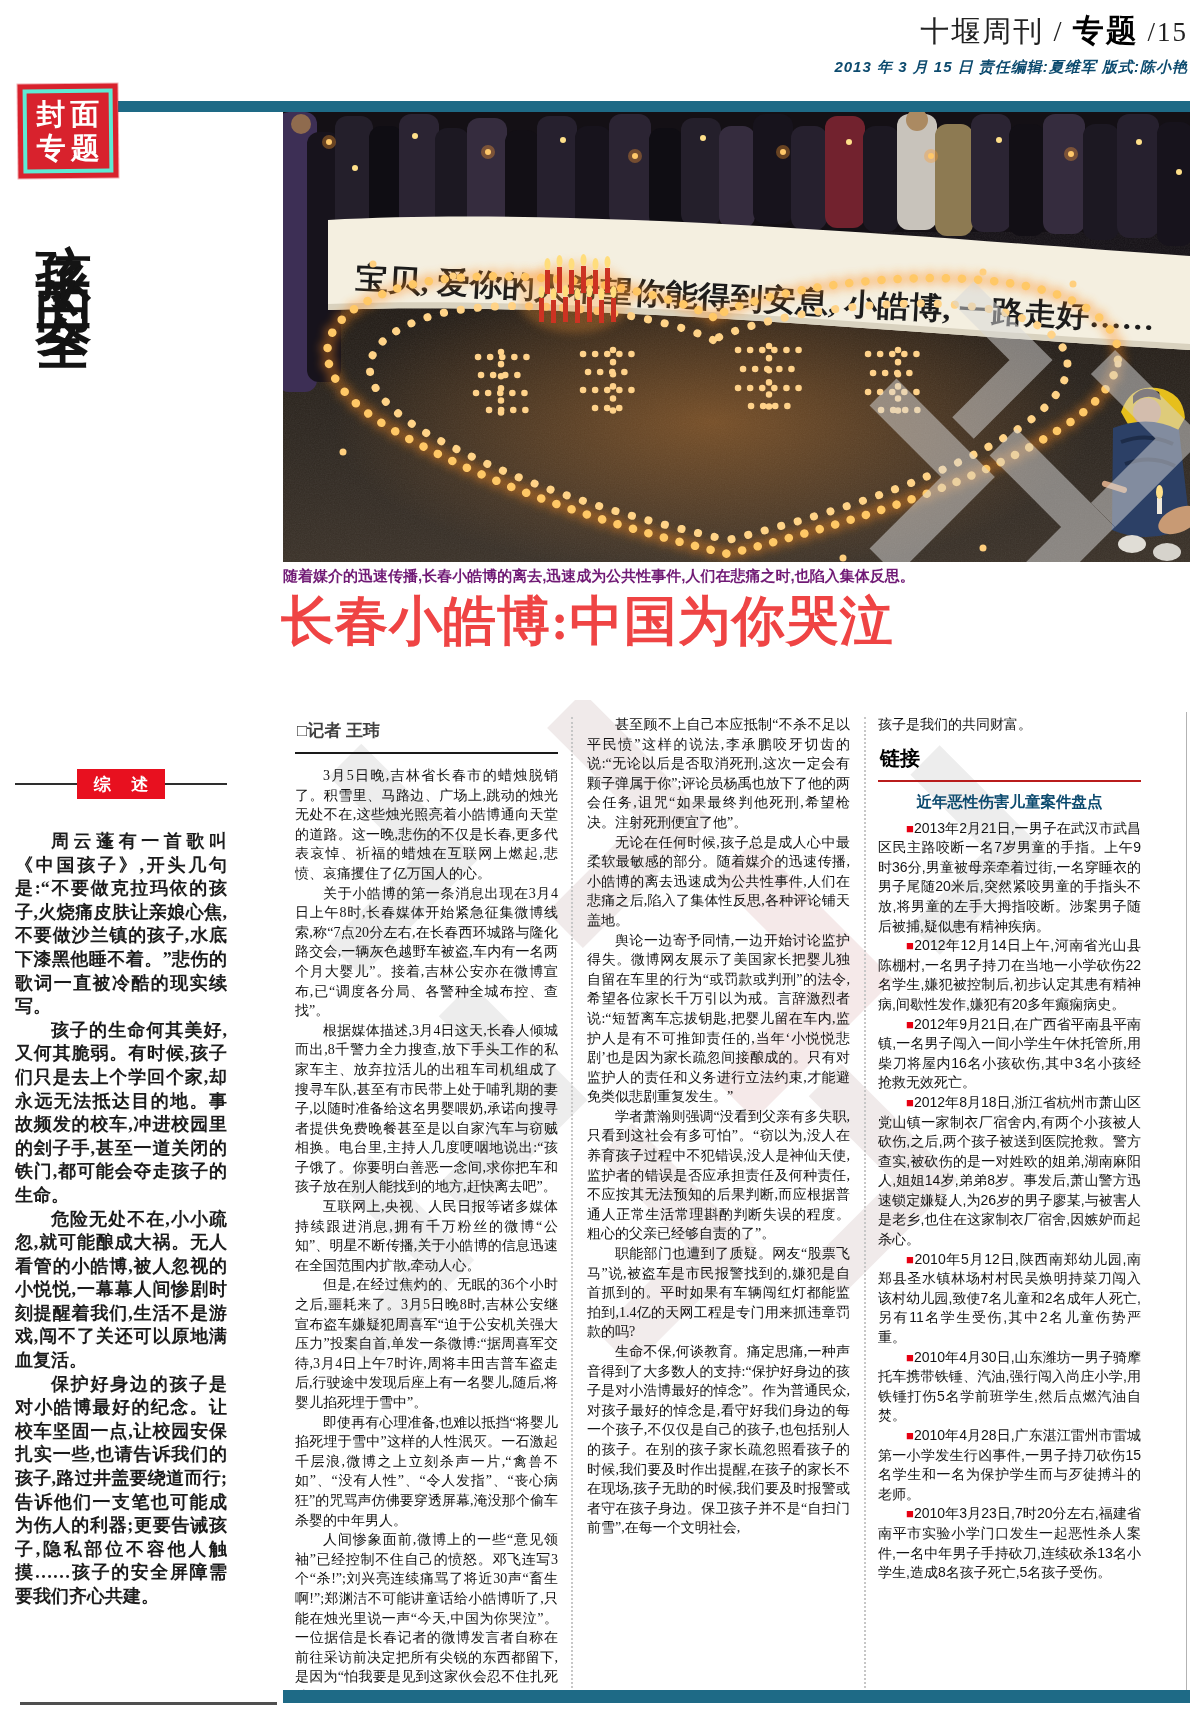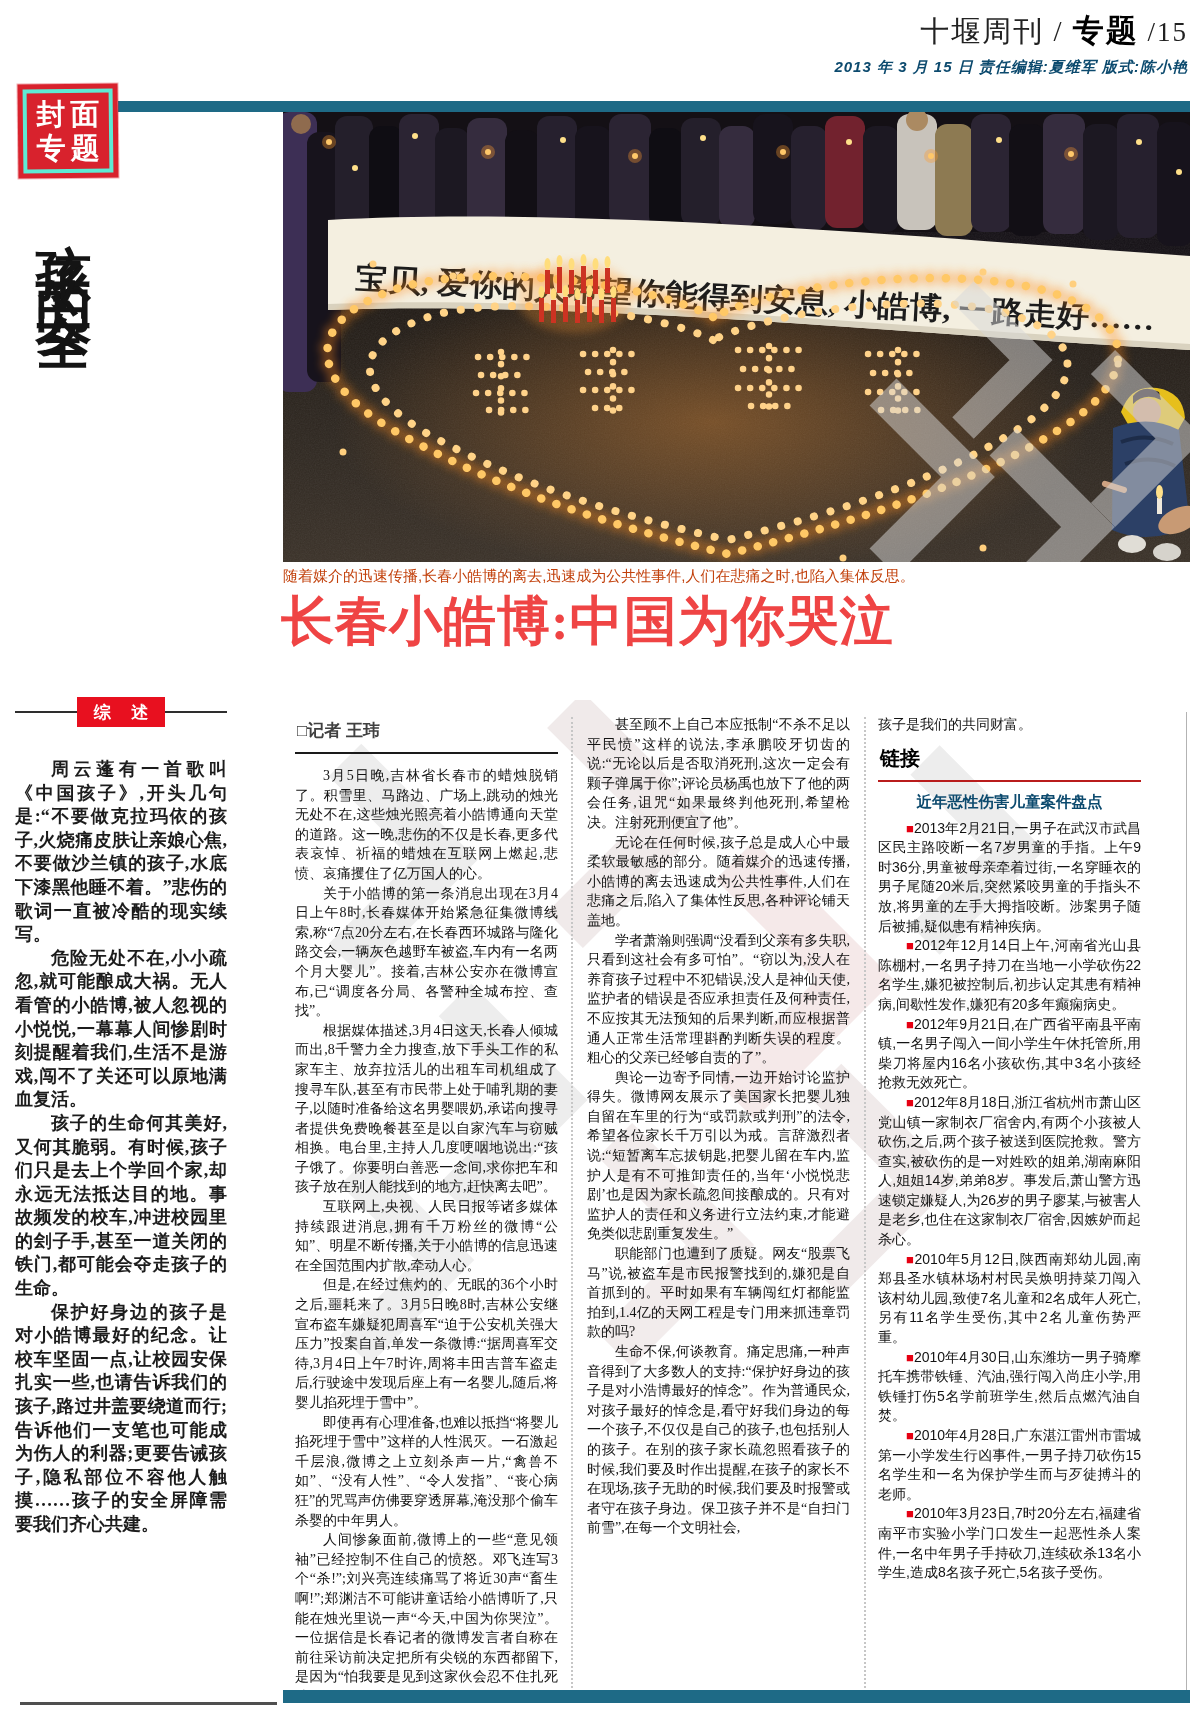--- a/index.html
+++ b/index.html
@@ -25,26 +25,26 @@
          text-indent:5px;}
   .rule-teal-top{position:absolute;left:118px;top:101px;width:1072px;height:11px;background:#1e6a86;z-index:2;}
 
   
   .vtitle{position:absolute;left:26px;top:198px;writing-mode:vertical-rl;
           font-size:56px;letter-spacing:18px;font-weight:600;color:#141414;z-index:2;}
 
   
   .photo{position:absolute;left:283px;top:112px;width:907px;height:450px;z-index:2;overflow:hidden;}
   .caption{position:absolute;left:283px;top:567px;width:907px;z-index:2;
-           font-family:"Liberation Sans","DejaVu Sans",sans-serif;font-size:15px;font-weight:normal;color:#c2410c;}
+           font-family:"Liberation Sans","DejaVu Sans",sans-serif;font-size:15px;font-weight:bold;color:#701a75;}
   .headline{position:absolute;left:281px;top:586px;width:910px;z-index:2;
             font-size:53px;font-weight:bold;letter-spacing:1px;color:#ef4444;}
 
   
-  .summary{position:absolute;left:15px;top:702px;width:212px;height:928px;z-index:2;}
+  .summary{position:absolute;left:15px;top:774px;width:212px;height:928px;z-index:2;}
   .summary-head{position:relative;height:34px;}
   .summary-head::before{content:"";position:absolute;left:0;right:0;top:9px;border-top:2px solid #2e2e2e;}
   .summary-tag{position:absolute;left:50%;transform:translateX(-50%);top:-5px;width:88px;height:30px;
                background:#e8101f;color:#fff;display:flex;align-items:center;justify-content:center;
                font-family:"Liberation Sans","DejaVu Sans",sans-serif;font-weight:bold;font-size:17px;
                letter-spacing:8px;text-indent:8px;}
   .summary-body{margin-top:22px;height:860px;overflow:hidden;}
   .summary-body p{margin:0;font-size:18px;line-height:23.6px;text-align:justify;
                   text-indent:2em;font-weight:600;color:#1c1c1c;}
   .rule-bl{position:absolute;left:20px;top:1702px;width:257px;height:3px;background:#4f4f4f;z-index:2;}
@@ -287,43 +287,43 @@
       <use href="#chevT" stroke="#f2ecec" transform="translate(350,440) scale(1.05)"></use>
     </g>
   </svg>
 
   <div class="summary">
     <div class="summary-head">
       <div class="summary-tag">综 述</div>
     </div>
     <div class="summary-body">
       <p>周云蓬有一首歌叫《中国孩子》,开头几句是:“不要做克拉玛依的孩子,火烧痛皮肤让亲娘心焦,不要做沙兰镇的孩子,水底下漆黑他睡不着。”悲伤的歌词一直被冷酷的现实续写。</p>
+      <p>孩子的生命何其美好,又何其脆弱。有时候,孩子们只是去上个学回个家,却永远无法抵达目的地。事故频发的校车,冲进校园里的刽子手,甚至一道关闭的铁门,都可能会夺走孩子的生命。</p>
       <p>危险无处不在,小小疏忽,就可能酿成大祸。无人看管的小皓博,被人忽视的小悦悦,一幕幕人间惨剧时刻提醒着我们,生活不是游戏,闯不了关还可以原地满血复活。</p>
-      <p>孩子的生命何其美好,又何其脆弱。有时候,孩子们只是去上个学回个家,却永远无法抵达目的地。事故频发的校车,冲进校园里的刽子手,甚至一道关闭的铁门,都可能会夺走孩子的生命。</p>
       <p>保护好身边的孩子是对小皓博最好的纪念。让校车坚固一点,让校园安保扎实一些,也请告诉我们的孩子,路过井盖要绕道而行;告诉他们一支笔也可能成为伤人的利器;更要告诫孩子,隐私部位不容他人触摸……孩子的安全屏障需要我们齐心共建。</p>
     </div>
   </div>
 
   <div class="article">
     <div class="col col-1">
       <div class="byline">□记者 王玮</div>
       <p>3月5日晚,吉林省长春市的蜡烛脱销了。积雪里、马路边、广场上,跳动的烛光无处不在,这些烛光照亮着小皓博通向天堂的道路。这一晚,悲伤的不仅是长春,更多代表哀悼、祈福的蜡烛在互联网上燃起,悲愤、哀痛攫住了亿万国人的心。</p>
       <p>关于小皓博的第一条消息出现在3月4日上午8时,长春媒体开始紧急征集微博线索,称“7点20分左右,在长春西环城路与隆化路交会,一辆灰色越野车被盗,车内有一名两个月大婴儿”。接着,吉林公安亦在微博宣布,已“调度各分局、各警种全城布控、查找”。</p>
       <p>根据媒体描述,3月4日这天,长春人倾城而出,8千警力全力搜查,放下手头工作的私家车主、放弃拉活儿的出租车司机组成了搜寻车队,甚至有市民带上处于哺乳期的妻子,以随时准备给这名男婴喂奶,承诺向搜寻者提供免费晚餐甚至是以自家汽车与窃贼相换。电台里,主持人几度哽咽地说出:“孩子饿了。你要明白善恶一念间,求你把车和孩子放在别人能找到的地方,赶快离去吧”。</p>
       <p>互联网上,央视、人民日报等诸多媒体持续跟进消息,拥有千万粉丝的微博“公知”、明星不断传播,关于小皓博的信息迅速在全国范围内扩散,牵动人心。</p>
       <p>但是,在经过焦灼的、无眠的36个小时之后,噩耗来了。3月5日晚8时,吉林公安继宣布盗车嫌疑犯周喜军“迫于公安机关强大压力”投案自首,单发一条微博:“据周喜军交待,3月4日上午7时许,周将丰田吉普车盗走后,行驶途中发现后座上有一名婴儿,随后,将婴儿掐死埋于雪中”。</p>
       <p>即使再有心理准备,也难以抵挡“将婴儿掐死埋于雪中”这样的人性泯灭。一石激起千层浪,微博之上立刻杀声一片,“禽兽不如”、“没有人性”、“令人发指”、“丧心病狂”的咒骂声仿佛要穿透屏幕,淹没那个偷车杀婴的中年男人。</p>
       <p>人间惨象面前,微博上的一些“意见领袖”已经控制不住自己的愤怒。邓飞连写3个“杀!”;刘兴亮连续痛骂了将近30声“畜生啊!”;郑渊洁不可能讲童话给小皓博听了,只能在烛光里说一声“今天,中国为你哭泣”。一位据信是长春记者的微博发言者自称在前往采访前决定把所有尖锐的东西都留下,是因为“怕我要是见到这家伙会忍不住扎死他”。</p>
     </div>
     <div class="vsep vsep-1"></div>
     <div class="col col-2">
       <p>甚至顾不上自己本应抵制“不杀不足以平民愤”这样的说法,李承鹏咬牙切齿的说:“无论以后是否取消死刑,这次一定会有颗子弹属于你”;评论员杨禹也放下了他的两会任务,诅咒“如果最终判他死刑,希望枪决。注射死刑便宜了他”。</p>
       <p>无论在任何时候,孩子总是成人心中最柔软最敏感的部分。随着媒介的迅速传播,小皓博的离去迅速成为公共性事件,人们在悲痛之后,陷入了集体性反思,各种评论铺天盖地。</p>
+      <p>舆论一边寄予同情,一边开始讨论监护得失。微博网友展示了美国家长把婴儿独自留在车里的行为“或罚款或判刑”的法令,希望各位家长千万引以为戒。言辞激烈者说:“短暂离车忘拔钥匙,把婴儿留在车内,监护人是有不可推卸责任的,当年‘小悦悦悲剧’也是因为家长疏忽间接酿成的。只有对监护人的责任和义务进行立法约束,才能避免类似悲剧重复发生。”</p>
       <p>学者萧瀚则强调“没看到父亲有多失职,只看到这社会有多可怕”。“窃以为,没人在养育孩子过程中不犯错误,没人是神仙天使,监护者的错误是否应承担责任及何种责任,不应按其无法预知的后果判断,而应根据普通人正常生活常理斟酌判断失误的程度。粗心的父亲已经够自责的了”。</p>
-      <p>舆论一边寄予同情,一边开始讨论监护得失。微博网友展示了美国家长把婴儿独自留在车里的行为“或罚款或判刑”的法令,希望各位家长千万引以为戒。言辞激烈者说:“短暂离车忘拔钥匙,把婴儿留在车内,监护人是有不可推卸责任的,当年‘小悦悦悲剧’也是因为家长疏忽间接酿成的。只有对监护人的责任和义务进行立法约束,才能避免类似悲剧重复发生。”</p>
       <p>职能部门也遭到了质疑。网友“股票飞马”说,被盗车是市民报警找到的,嫌犯是自首抓到的。平时如果有车辆闯红灯都能监拍到,1.4亿的天网工程是专门用来抓违章罚款的吗?</p>
       <p>生命不保,何谈教育。痛定思痛,一种声音得到了大多数人的支持:“保护好身边的孩子是对小浩博最好的悼念”。作为普通民众,对孩子最好的悼念是,看守好我们身边的每一个孩子,不仅仅是自己的孩子,也包括别人的孩子。在别的孩子家长疏忽照看孩子的时候,我们要及时作出提醒,在孩子的家长不在现场,孩子无助的时候,我们要及时报警或者守在孩子身边。保卫孩子并不是“自扫门前雪”,在每一个文明社会,</p>
     </div>
     <div class="vsep vsep-2"></div>
     <div class="col col-3">
       <p class="lead-p">孩子是我们的共同财富。</p>
       <div class="links-header">链接</div>
       <div class="links-subtitle">近年恶性伤害儿童案件盘点</div>
       <p class="link-item"><span class="bullet">■</span><span>2013年2月21日,一男子在武汉市武昌区民主路咬断一名7岁男童的手指。上午9时36分,男童被母亲牵着过街,一名穿睡衣的男子尾随20米后,突然紧咬男童的手指头不放,将男童的左手大拇指咬断。涉案男子随后被捕,疑似患有精神疾病。</span></p>
       <p class="link-item"><span class="bullet">■</span><span>2012年12月14日上午,河南省光山县陈棚村,一名男子持刀在当地一小学砍伤22名学生,嫌犯被控制后,初步认定其患有精神病,间歇性发作,嫌犯有20多年癫痫病史。</span></p>

